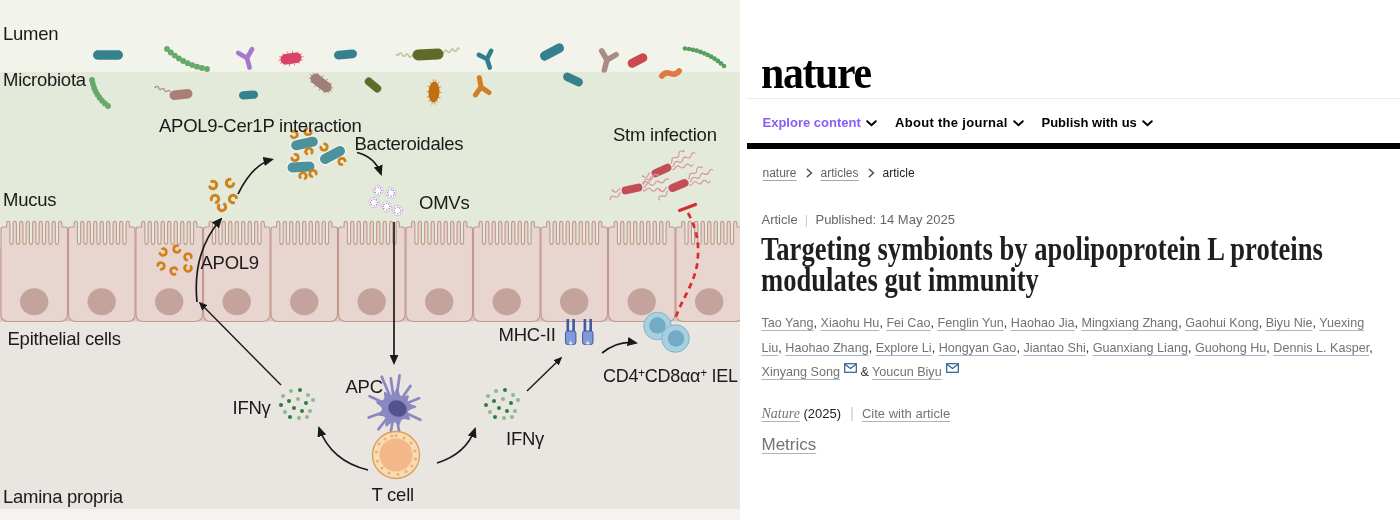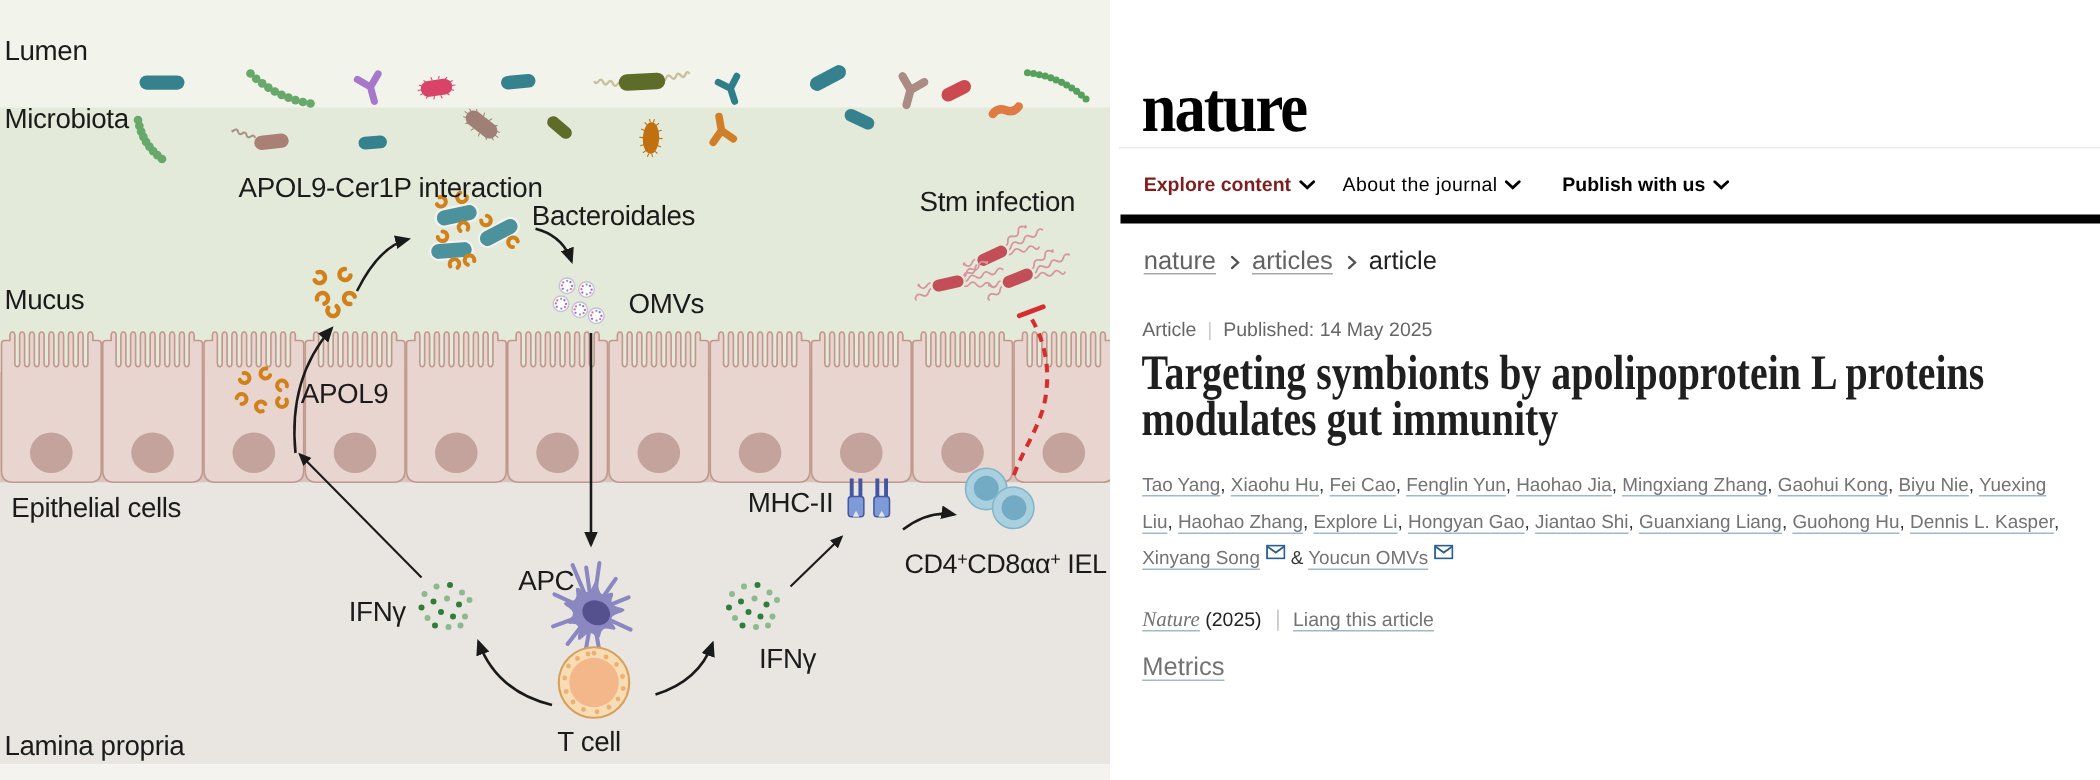--- a/index.html
+++ b/index.html
@@ -378,45 +378,45 @@
       <text x="603" y="382" font-size="18" letter-spacing="-0.3" fill="#1b1b1b">CD4<tspan font-size="12" dy="-5.5">+</tspan><tspan dy="5.5">CD8αα</tspan><tspan font-size="12" dy="-5.5">+</tspan><tspan dy="5.5">&nbsp;IEL</tspan></text>
       <text x="232.5" y="414" font-size="18.5" letter-spacing="-0.25" fill="#1b1b1b" text-anchor="start">IFNγ</text>
       <text x="506" y="445" font-size="18.5" letter-spacing="-0.25" fill="#1b1b1b" text-anchor="start">IFNγ</text>
       <text x="345.5" y="393" font-size="18.5" letter-spacing="-0.25" fill="#1b1b1b" text-anchor="start">APC</text>
       <text x="371.5" y="500.5" font-size="18.5" letter-spacing="-0.25" fill="#1b1b1b" text-anchor="start">T cell</text>
     </svg></div>
 
 <div style="position:absolute;left:740px;top:0;width:660px;height:396px;background:#fff">
   <div style="position:absolute;left:21px;top:48.6px;font-family:'Liberation Serif',serif;font-weight:bold;font-size:47px;letter-spacing:-1.5px;color:#000;line-height:47px;transform:scaleX(0.89);transform-origin:0 0">nature</div>
   <div style="position:absolute;left:6px;top:98px;width:654px;border-top:1px solid #ececec"></div>
-  <div style="position:absolute;left:22.5px;top:115.5px;font-size:13px;font-weight:bold;color:#7f1d1d;white-space:nowrap;line-height:13px">Explore content<svg width="11" height="7" viewBox="0 0 11 7" style="margin-left:5px">
+  <div style="position:absolute;left:22.5px;top:115.5px;font-size:13px;font-weight:bold;color:#8b5cf6;white-space:nowrap;line-height:13px">Explore content<svg width="11" height="7" viewBox="0 0 11 7" style="margin-left:5px">
         <path d="M1.2,1.2 L5.5,5.2 L9.8,1.2" stroke="#000" stroke-width="1.9" fill="none" stroke-linecap="round"></path>
       </svg></div>
-  <div style="position:absolute;left:155px;top:115.5px;font-size:13px;font-weight:normal;color:#000;white-space:nowrap;line-height:13px;letter-spacing:0.3px">About the journal<svg width="11" height="7" viewBox="0 0 11 7" style="margin-left:5px">
+  <div style="position:absolute;left:155px;top:115.5px;font-size:13px;font-weight:bold;color:#000;white-space:nowrap;line-height:13px;letter-spacing:0.3px">About the journal<svg width="11" height="7" viewBox="0 0 11 7" style="margin-left:5px">
         <path d="M1.2,1.2 L5.5,5.2 L9.8,1.2" stroke="#000" stroke-width="1.9" fill="none" stroke-linecap="round"></path>
       </svg></div>
   <div style="position:absolute;left:301.5px;top:115.5px;font-size:13px;font-weight:bold;color:#000000;white-space:nowrap;line-height:13px">Publish with us<svg width="11" height="7" viewBox="0 0 11 7" style="margin-left:5px">
         <path d="M1.2,1.2 L5.5,5.2 L9.8,1.2" stroke="#000" stroke-width="1.9" fill="none" stroke-linecap="round"></path>
       </svg></div>
   <div style="position:absolute;left:7px;top:143px;width:653px;height:6px;background:#000"></div>
-  <div style="position:absolute;left:22.5px;top:167px;font-size:17px;color:#636363;white-space:nowrap;line-height:13px"><span class="u">nature</span><svg width="7" height="10" viewBox="0 0 7 10" style="margin:0 8px 0 9px;vertical-align:-1px">
+  <div style="position:absolute;left:22.5px;top:167px;font-size:12px;color:#636363;white-space:nowrap;line-height:13px"><span class="u">nature</span><svg width="7" height="10" viewBox="0 0 7 10" style="margin:0 8px 0 9px;vertical-align:-1px">
         <path d="M1.3,1.3 L5.4,5 L1.3,8.7" stroke="#4f4f4f" stroke-width="1.5" fill="none" stroke-linecap="round"></path>
       </svg><span class="u">articles</span><svg width="7" height="10" viewBox="0 0 7 10" style="margin:0 8px 0 9px;vertical-align:-1px">
         <path d="M1.3,1.3 L5.4,5 L1.3,8.7" stroke="#4f4f4f" stroke-width="1.5" fill="none" stroke-linecap="round"></path>
       </svg><span style="color:#222">article</span></div>
   <div style="position:absolute;left:21.5px;top:213.3px;font-size:13px;color:#666;white-space:nowrap;line-height:13px">Article&nbsp;&nbsp;<span style="color:#cbcbcb">|</span>&nbsp;&nbsp;Published: 14 May 2025</div>
   <div style="position:absolute;left:21px;top:234.3px;font-family:'Liberation Serif',serif;font-weight:bold;color:#1f1f1f;font-size:33px;line-height:30.2px;white-space:nowrap">
     <div style="transform:scaleX(0.806);transform-origin:0 0">Targeting symbionts by apolipoprotein L proteins</div>
     <div style="transform:scaleX(0.806);transform-origin:0 0">modulates gut immunity</div>
   </div>
   <div style="position:absolute;left:21.5px;top:311.4px;width:640px;font-size:12.6px;line-height:24.15px;color:#333;white-space:nowrap">
     <a>Tao Yang</a>, <a>Xiaohu Hu</a>, <a>Fei Cao</a>, <a>Fenglin Yun</a>, <a>Haohao Jia</a>, <a>Mingxiang Zhang</a>, <a>Gaohui Kong</a>, <a>Biyu Nie</a>, <a>Yuexing</a><br>
     <a>Liu</a>, <a>Haohao Zhang</a>, <a>Explore Li</a>, <a>Hongyan Gao</a>, <a>Jiantao Shi</a>, <a>Guanxiang Liang</a>, <a>Guohong Hu</a>, <a>Dennis L. Kasper</a>,<br>
     <a>Xinyang Song</a><svg width="13" height="10" viewBox="0 0 13 10" style="margin-left:4px;vertical-align:3px">
         <rect x="0.7" y="0.7" width="11.6" height="8.6" fill="none" stroke="#2d5f8e" stroke-width="1.2"></rect>
         <path d="M0.9,1.3 L6.5,5.4 L12.1,1.3" fill="none" stroke="#2d5f8e" stroke-width="1.2"></path>
-      </svg> &amp; <a>Youcun OMVs</a><svg width="13" height="10" viewBox="0 0 13 10" style="margin-left:4px;vertical-align:3px">
+      </svg> &amp; <a>Youcun Biyu</a><svg width="13" height="10" viewBox="0 0 13 10" style="margin-left:4px;vertical-align:3px">
         <rect x="0.7" y="0.7" width="11.6" height="8.6" fill="none" stroke="#2d5f8e" stroke-width="1.2"></rect>
         <path d="M0.9,1.3 L6.5,5.4 L12.1,1.3" fill="none" stroke="#2d5f8e" stroke-width="1.2"></path>
       </svg>
   </div>
-  <div style="position:absolute;left:21.5px;top:406.4px;font-size:13px;color:#222;white-space:nowrap;line-height:13px"><a style="font-family:'Liberation Serif',serif;font-style:italic;font-size:14px">Nature</a> (2025)<span style="color:#cbcbcb;margin:0 8px 0 9px;font-size:15px">|</span><a>Liang this article</a></div>
+  <div style="position:absolute;left:21.5px;top:406.4px;font-size:13px;color:#222;white-space:nowrap;line-height:13px"><a style="font-family:'Liberation Serif',serif;font-style:italic;font-size:14px">Nature</a> (2025)<span style="color:#cbcbcb;margin:0 8px 0 9px;font-size:15px">|</span><a>Cite with article</a></div>
   <div style="position:absolute;left:21.5px;top:438.2px;font-size:17px;line-height:13.5px"><a>Metrics</a></div>
 </div>
 </body></html>

